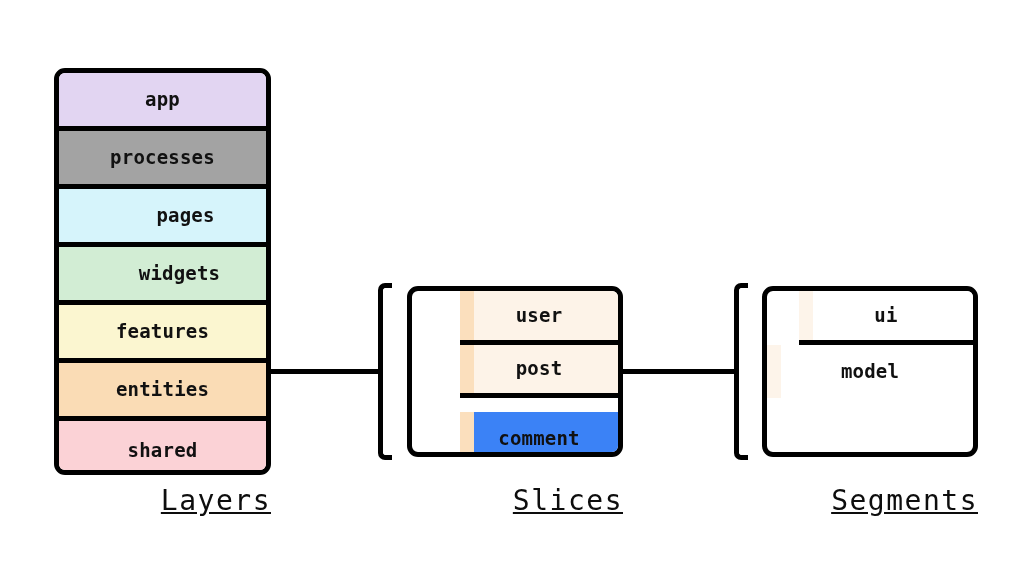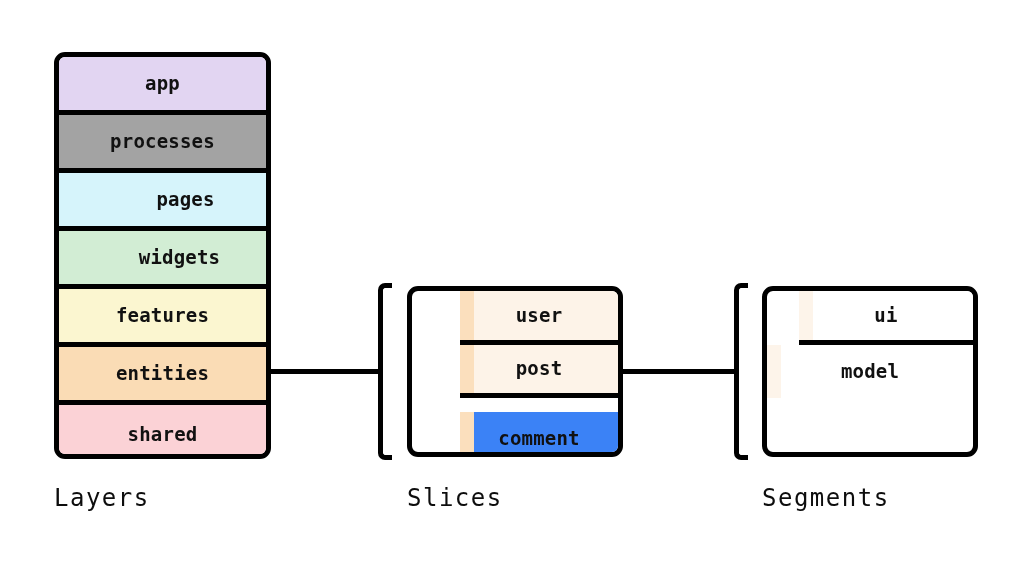--- a/index.html
+++ b/index.html
@@ -61,21 +61,21 @@
     left: 0;
     top: 0;
     bottom: 0;
     width: 14px;
     z-index: 1;
   }
 
   
   #layers-stack {
     left: 54px;
-    top: 52px;
+    top: 68px;
     width: 217px;
     height: 407px;
   }
   #layers-stack .row { height: 58px; }
 
   
   #slices-stack {
     left: 407px;
     top: 286px;
     width: 216px;
@@ -130,26 +130,27 @@
   #bracket-segments {
     left: 734px;
     top: 283px;
     width: 14px;
     height: 177px;
   }
 
   
   .caption {
     position: absolute;
-    text-align: left;
-    font-size: 24px;
+    text-align: right;
+    font-size: 28px;
     font-weight: 400;
     color: #0d0d0d;
     letter-spacing: 1.5px;
     white-space: nowrap;
+    text-decoration: underline;
   }
   #caption-layers   { left: 54px;  top: 484px; width: 217px; }
   #caption-slices   { left: 407px; top: 484px; width: 216px; }
   #caption-segments { left: 762px; top: 484px; width: 216px; }
 </style>
 </head>
 <body style="background-color: rgb(255, 255, 255);">
 
 <div id="canvas">
 

